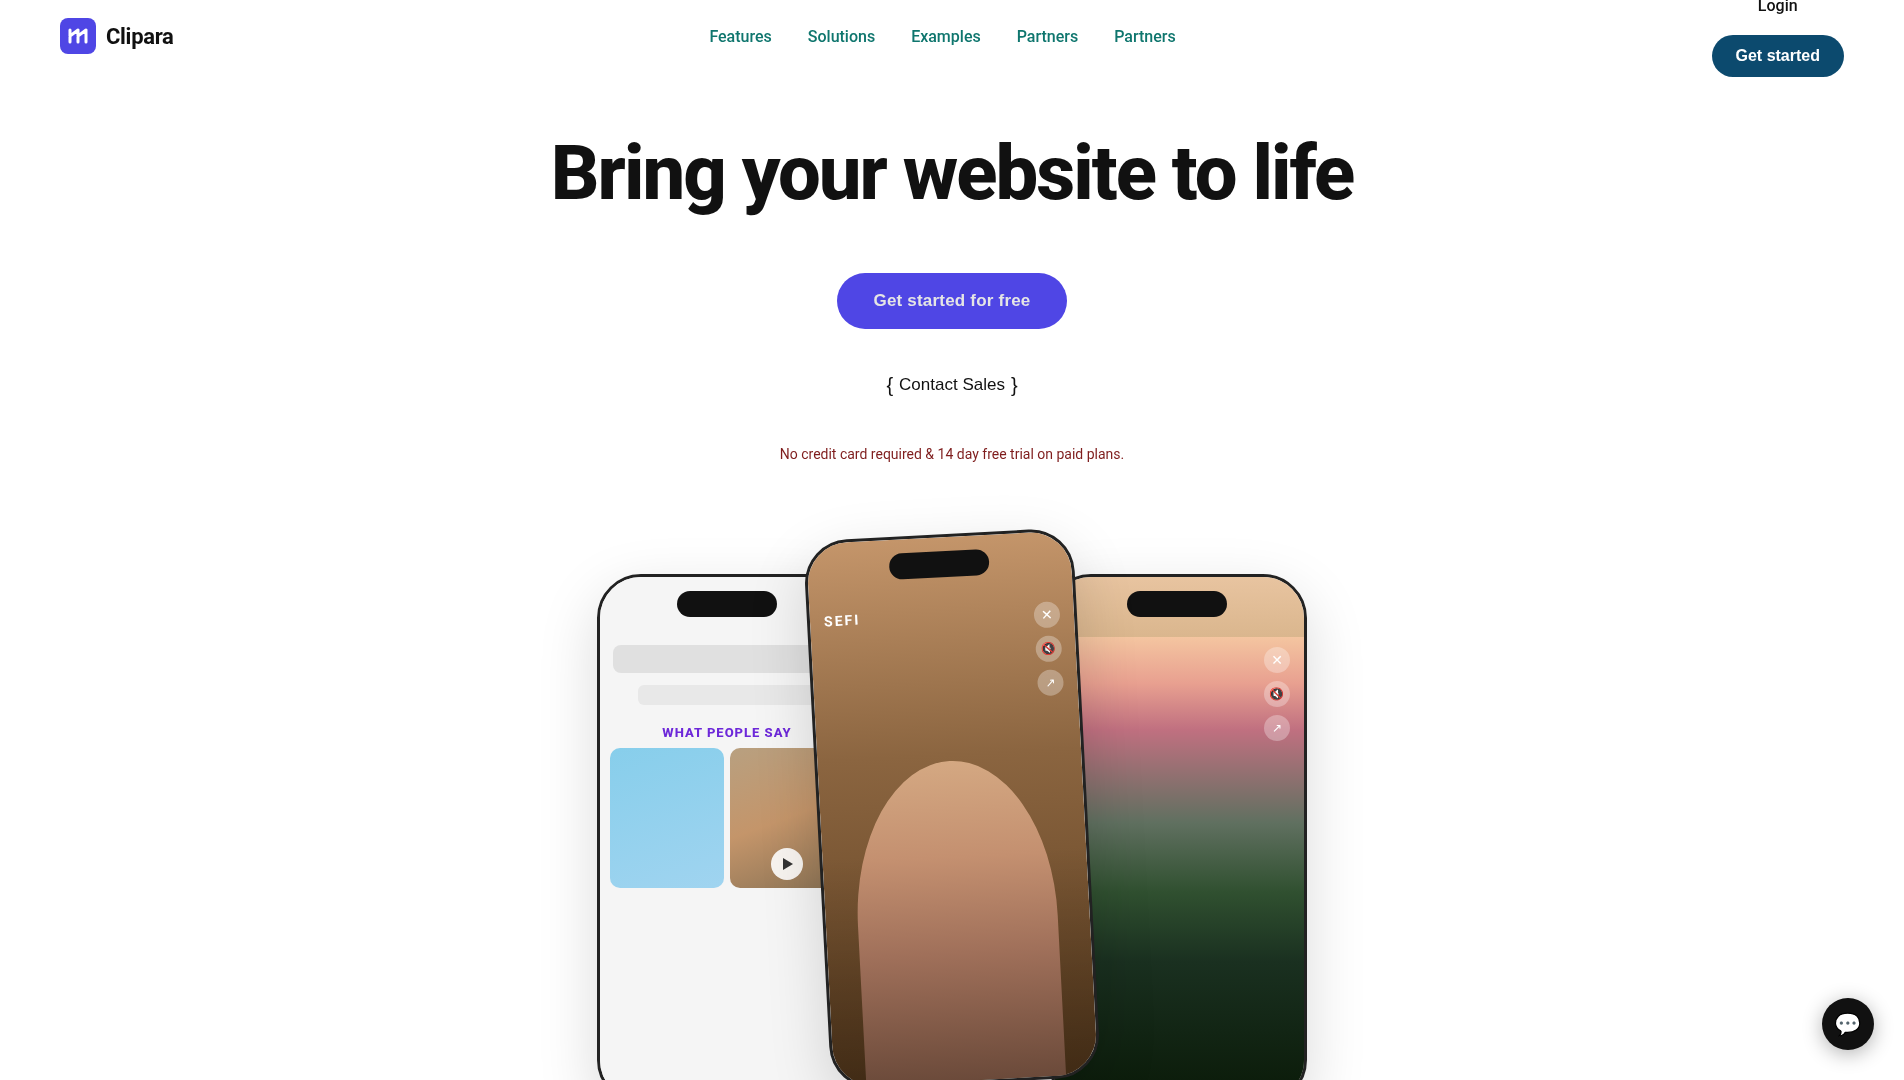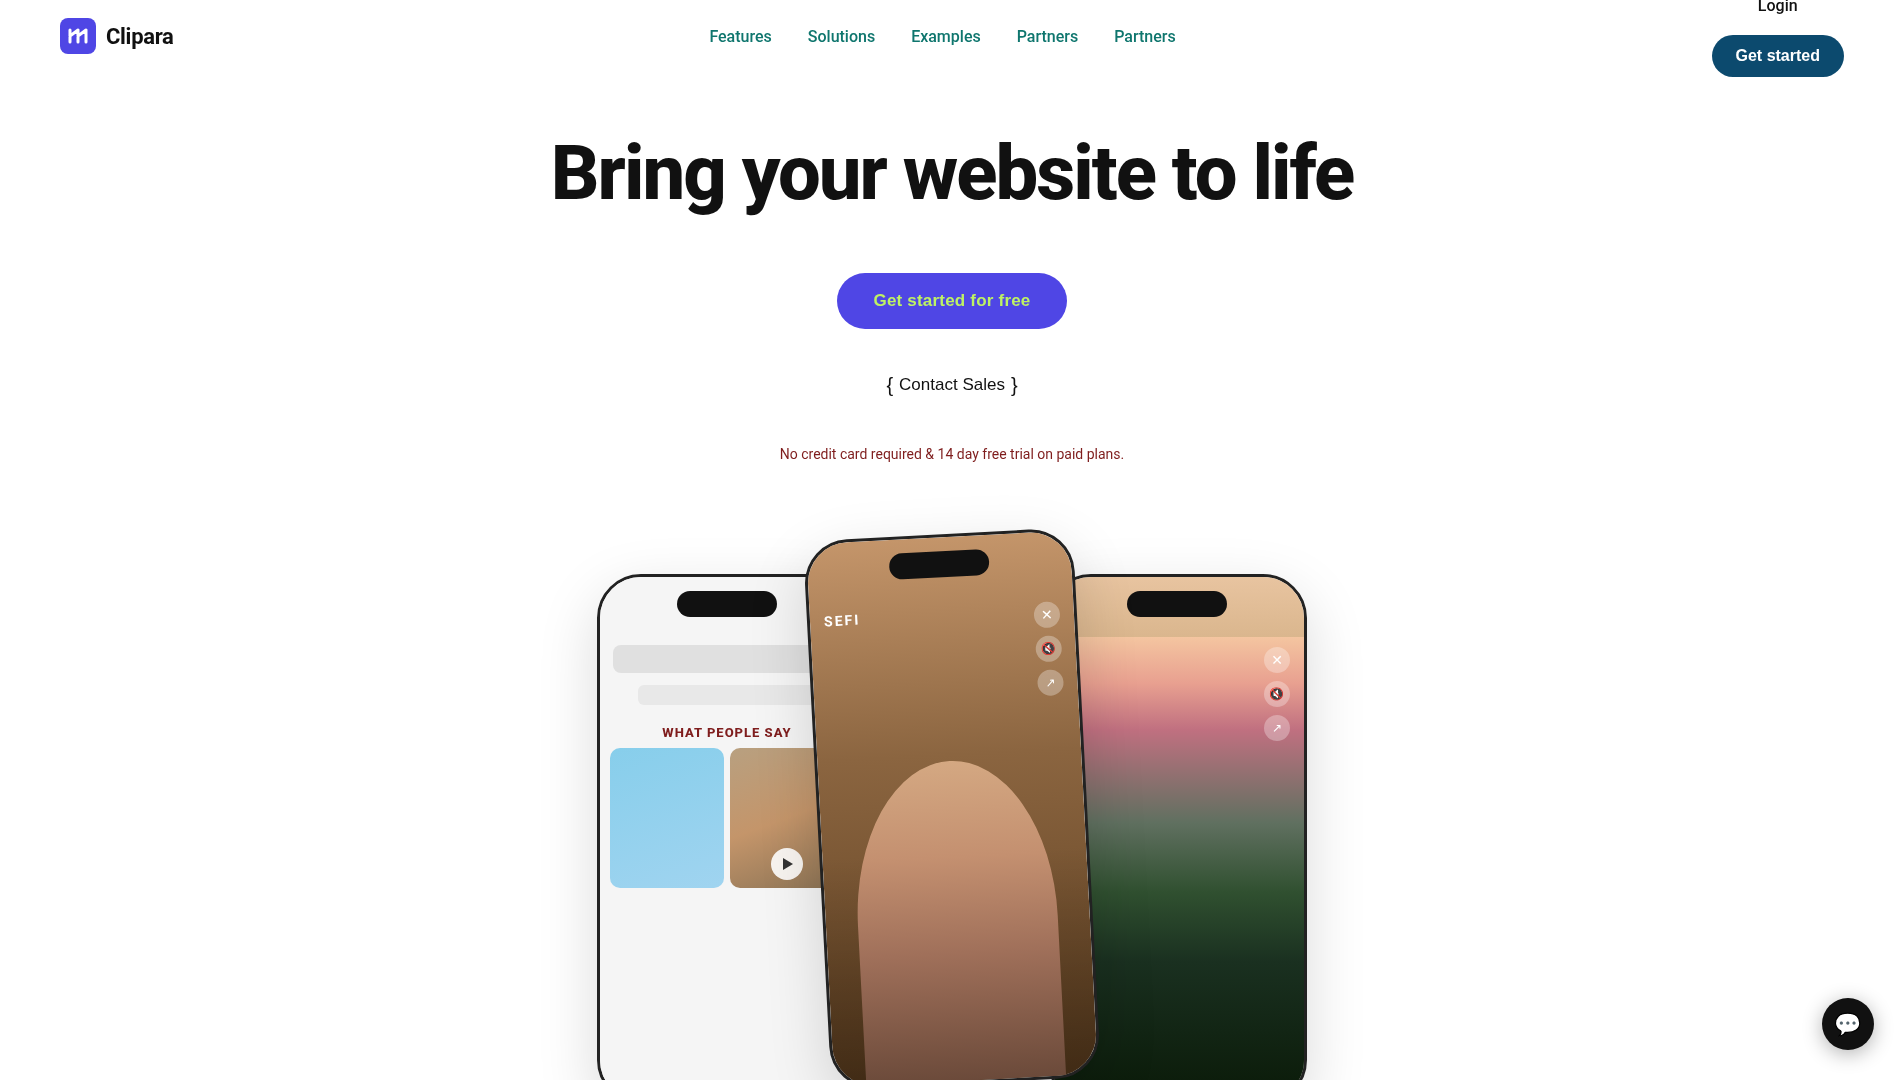--- a/index.html
+++ b/index.html
@@ -113,21 +113,21 @@
       font-size: 18px;
       font-weight: 400;
       color: #666666;
       max-width: 580px;
       line-height: 1.6;
       margin-bottom: 36px;
     }
 
     .cta-primary {
       background: #4F46E5;
-      color: #bef264;
+      color: #e5e5e5;
       border: none;
       border-radius: 50px;
       padding: 18px 36px;
       font-size: 17px;
       font-weight: 600;
       cursor: pointer;
       margin-bottom: 16px;
       letter-spacing: 0.2px;
     }
 
@@ -237,21 +237,21 @@
       width: 70%;
       height: 20px;
       background: #e8e8e8;
       border-radius: 6px;
       margin: 4px auto;
     }
 
     .what-people-say {
       font-size: 13px;
       font-weight: 800;
-      color: #7f1d1d;
+      color: #6d28d9;
       text-align: center;
       padding: 16px 12px 8px;
       letter-spacing: 1px;
     }
 
     .testimonial-grid {
       display: flex;
       gap: 6px;
       padding: 0 10px;
     }

